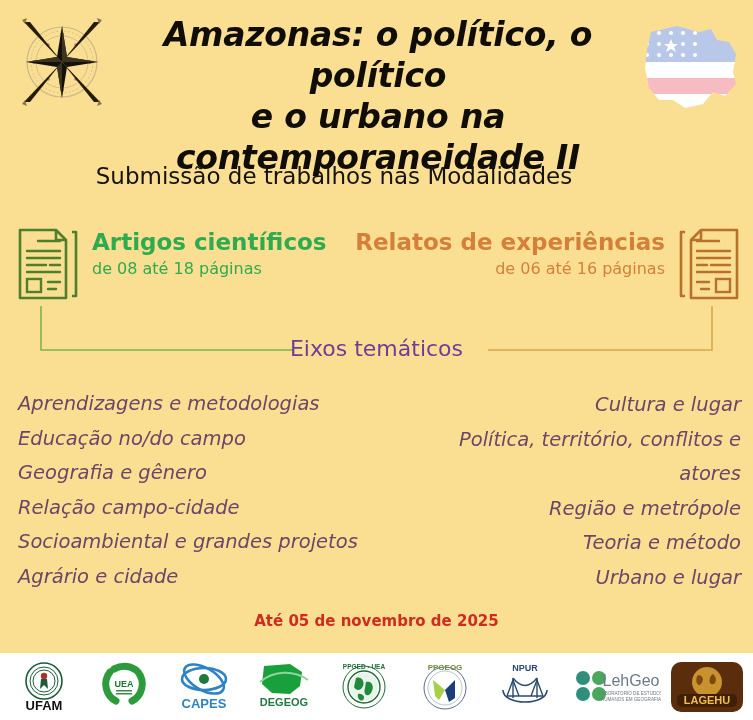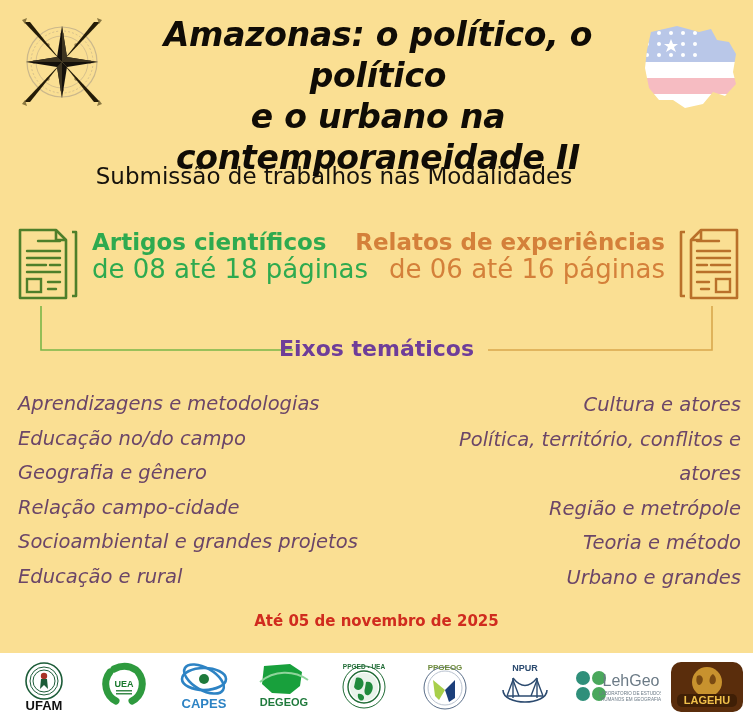--- a/index.html
+++ b/index.html
@@ -87,21 +87,21 @@
 
   .mod-name {
     font-family: "DejaVu Sans", sans-serif;
     font-weight: bold;
     font-size: 23px;
     line-height: 28px;
     white-space: nowrap;
   }
   .mod-pages {
     font-family: "DejaVu Sans", sans-serif;
-    font-size: 26px;
+    font-size: 16px;
     line-height: 26px;
     white-space: nowrap;
   }
   .green  { color: #2eaa4f; }
   .orange { color: #d4803a; }
 
   
   .connector {
     position: absolute;
     left: 0;
@@ -111,21 +111,21 @@
     pointer-events: none;
   }
 
   .eixos-label {
     position: absolute;
     left: 0;
     top: 336px;
     width: 753px;
     text-align: center;
     font-family: "DejaVu Sans", sans-serif;
-    font-weight: bold;
+    font-weight: normal;
     font-size: 22px;
     color: #6e3d99;
   }
 
   
   .themes-left {
     position: absolute;
     left: 18px;
     top: 387px;
     width: 370px;
@@ -340,29 +340,29 @@
   </div>
 
   <div class="eixos-label">Eixos temáticos</div>
 
   <div class="themes-left">
     <div class="theme">Aprendizagens e metodologias</div>
     <div class="theme">Educação no/do campo</div>
     <div class="theme">Geografia e gênero</div>
     <div class="theme">Relação campo-cidade</div>
     <div class="theme">Socioambiental e grandes projetos</div>
-    <div class="theme">Educação e rural</div>
+    <div class="theme">Agrário e cidade</div>
   </div>
 
   <div class="themes-right">
-    <div class="theme">Cultura e atores</div>
+    <div class="theme">Cultura e lugar</div>
     <div class="theme">Política, território, conflitos e atores</div>
     <div class="theme">Região e metrópole</div>
     <div class="theme">Teoria e método</div>
-    <div class="theme">Urbano e grandes</div>
+    <div class="theme">Urbano e lugar</div>
   </div>
 
   <div class="deadline">Até 05 de novembro de 2025</div>
 
   <div class="footer">
 
     <div class="logo">
       <svg viewBox="0 0 60 54" width="60" height="54">
         <circle cx="30" cy="21" r="18" fill="none" stroke="#1c5c38" stroke-width="1.6"></circle>
         <circle cx="30" cy="21" r="14" fill="none" stroke="#1c5c38" stroke-width="1"></circle>

